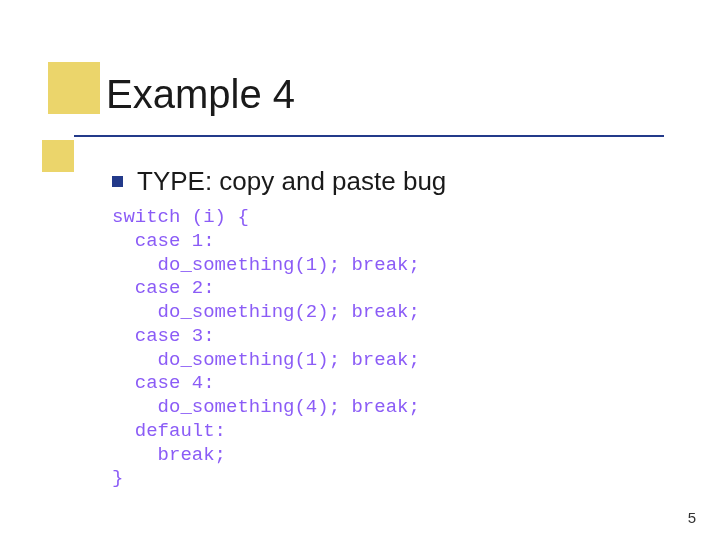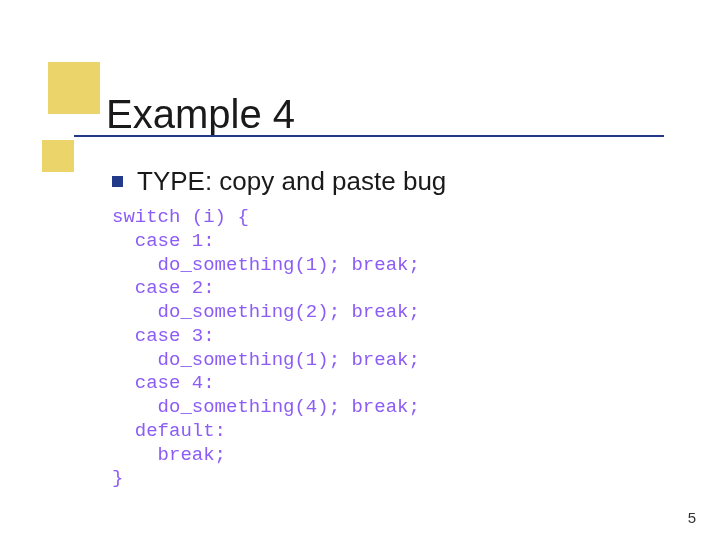--- a/index.html
+++ b/index.html
@@ -28,21 +28,20 @@
     width: 32px;
     height: 32px;
   }
   .title {
     position: absolute;
     left: 106px;
     top: 72px;
     font-size: 40px;
     color: #1a1a1a;
     font-weight: 400;
-    margin-top: 20px;
   }
   .title-underline {
     position: absolute;
     left: 74px;
     top: 135px;
     width: 590px;
     height: 2px;
     background: #233a8a;
   }
   .subtitle-row {

